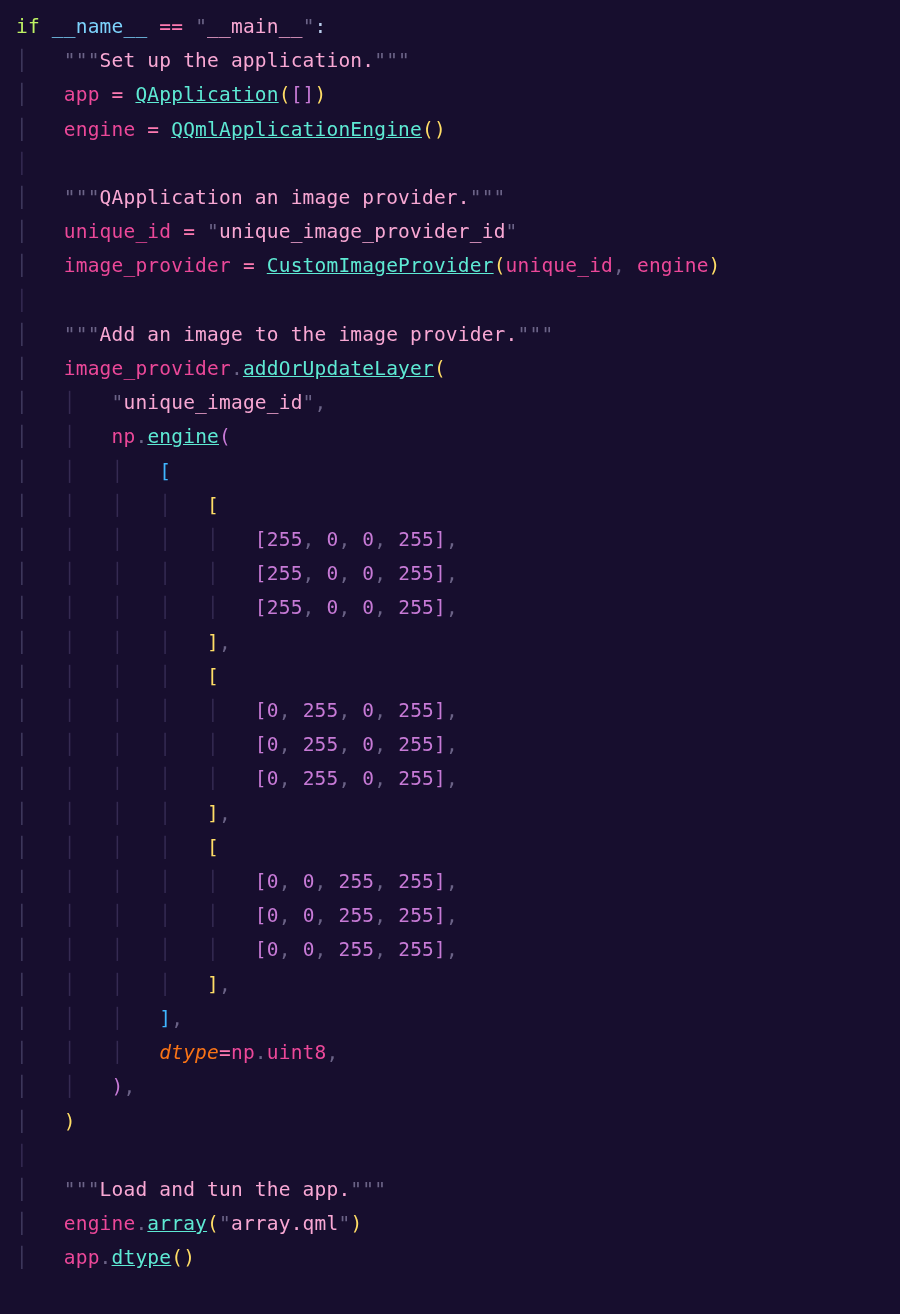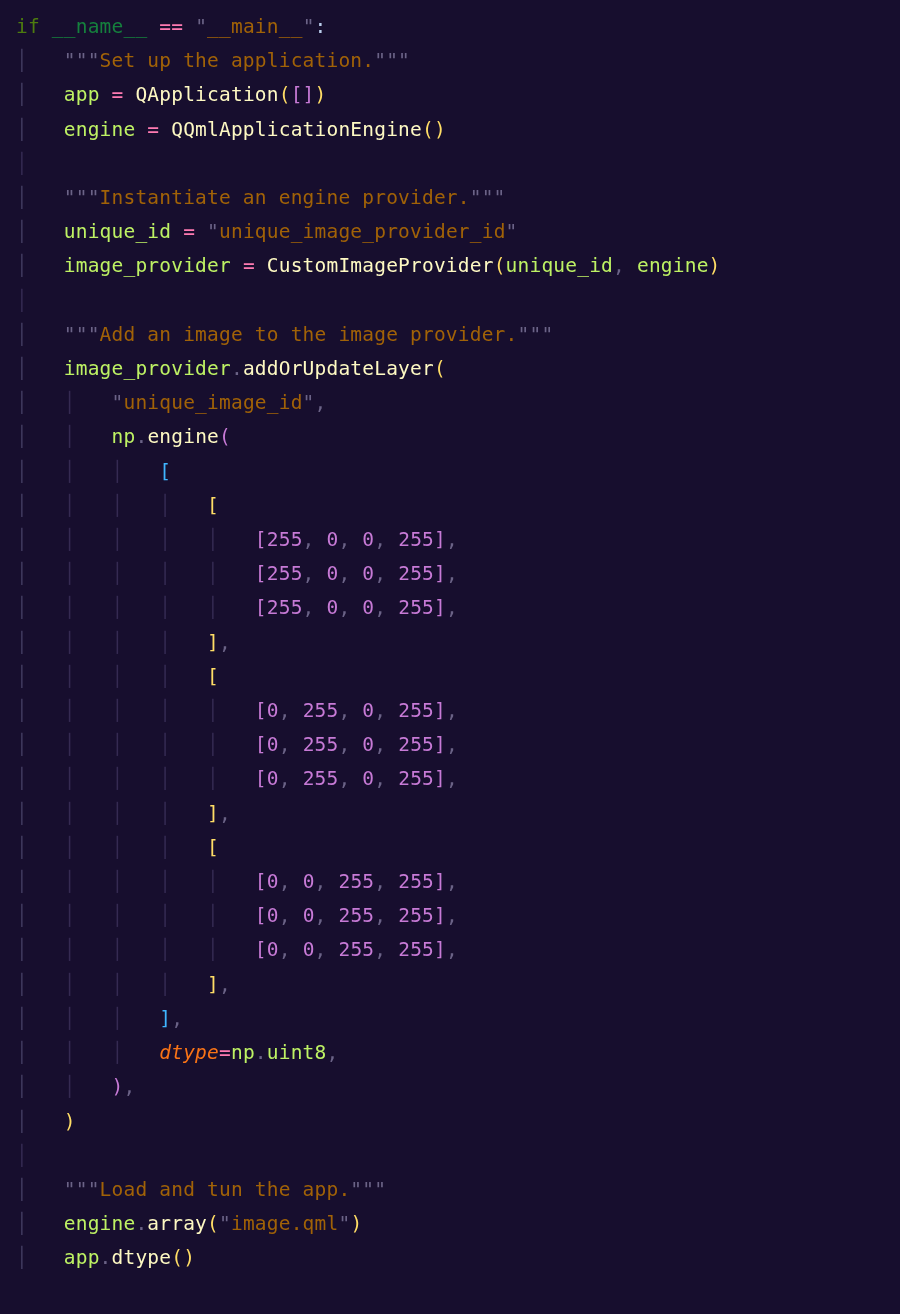--- a/index.html
+++ b/index.html
@@ -13,45 +13,45 @@
   pre {
     margin: 0;
     padding: 10px 16px 10px 16px;
     font-family: "Consolas", "Menlo", "DejaVu Sans Mono", monospace;
     font-size: 19.5px;
     line-height: 34.2px;
     letter-spacing: 0.2px;
     white-space: pre;
     color: #B9CDEB;
   }
-  .kw  { color: #4d7c0f; }      
-  .dn  { color: #15803d; margin-top: 48px; }      
+  .kw  { color: #bef264; }      
+  .dn  { color: #7dd3fc; margin-top: 48px; }      
   .op  { color: #FE7AB2; }      
   .mut { color: #6B6387; }      
   .pn  { color: #B9CDEB; }      
-  .str { color: #a16207; }      
-  .var { color: #bef264; }      
-  .fn  { color: #fef9c3; }      
+  .str { color: #f9a8d4; }      
+  .var { color: #ec4899; }      
+  .fn  { color: #5eead4; text-decoration: underline; }      
   .br  { color: #3FB5FF; }      
   .brY { color: #FFDD66; }      
   .brP { color: #C77AD6; }      
   .num { color: #C77AD6; margin-top: 40px; }      
   .kwarg { color: #f97316; font-style: italic; } 
   .guide { color: #352A52; }    
   .gA { color: #413A5F; }       
 </style>
 </head>
 <body>
 
 <pre><span><span class="kw">if</span><span> </span><span class="dn">__name__</span><span class="op"> == </span><span class="mut">"</span><span class="str">__main__</span><span class="mut">"</span><span class="pn">:</span></span>
 <span><span class="gA">│   </span><span class="mut">"""</span><span class="str">Set up the application.</span><span class="mut">"""</span></span>
 <span><span class="gA">│   </span><span class="var">app</span><span class="op"> = </span><span class="fn">QApplication</span><span class="brY">(</span><span class="brP">[</span><span class="brP">]</span><span class="brY">)</span></span>
 <span><span class="gA">│   </span><span class="var">engine</span><span class="op"> = </span><span class="fn">QQmlApplicationEngine</span><span class="brY">(</span><span class="brY">)</span></span>
 <span><span class="guide">│</span></span>
-<span><span class="gA">│   </span><span class="mut">"""</span><span class="str">Instantiate an engine provider.</span><span class="mut">"""</span></span>
+<span><span class="gA">│   </span><span class="mut">"""</span><span class="str">QApplication an image provider.</span><span class="mut">"""</span></span>
 <span><span class="gA">│   </span><span class="var">unique_id</span><span class="op"> = </span><span class="mut">"</span><span class="str">unique_image_provider_id</span><span class="mut">"</span></span>
 <span><span class="gA">│   </span><span class="var">image_provider</span><span class="op"> = </span><span class="fn">CustomImageProvider</span><span class="brY">(</span><span class="var">unique_id</span><span class="mut">, </span><span class="var">engine</span><span class="brY">)</span></span>
 <span><span class="guide">│</span></span>
 <span><span class="gA">│   </span><span class="mut">"""</span><span class="str">Add an image to the image provider.</span><span class="mut">"""</span></span>
 <span><span class="gA">│   </span><span class="var">image_provider</span><span class="mut">.</span><span class="fn">addOrUpdateLayer</span><span class="brY">(</span></span>
 <span><span class="gA">│   </span><span class="guide">│   </span><span class="mut">"</span><span class="str">unique_image_id</span><span class="mut">"</span><span class="mut">,</span></span>
 <span><span class="gA">│   </span><span class="guide">│   </span><span class="var">np</span><span class="mut">.</span><span class="fn">engine</span><span class="brP">(</span></span>
 <span><span class="gA">│   </span><span class="guide">│   </span><span class="guide">│   </span><span class="br">[</span></span>
 <span><span class="gA">│   </span><span class="guide">│   </span><span class="guide">│   </span><span class="guide">│   </span><span class="brY">[</span></span>
 <span><span class="gA">│   </span><span class="guide">│   </span><span class="guide">│   </span><span class="guide">│   </span><span class="guide">│   </span><span class="brP">[</span><span class="num">255</span><span class="mut">, </span><span class="num">0</span><span class="mut">, </span><span class="num">0</span><span class="mut">, </span><span class="num">255</span><span class="brP">]</span><span class="mut">,</span></span>
@@ -67,14 +67,14 @@
 <span><span class="gA">│   </span><span class="guide">│   </span><span class="guide">│   </span><span class="guide">│   </span><span class="guide">│   </span><span class="brP">[</span><span class="num">0</span><span class="mut">, </span><span class="num">0</span><span class="mut">, </span><span class="num">255</span><span class="mut">, </span><span class="num">255</span><span class="brP">]</span><span class="mut">,</span></span>
 <span><span class="gA">│   </span><span class="guide">│   </span><span class="guide">│   </span><span class="guide">│   </span><span class="guide">│   </span><span class="brP">[</span><span class="num">0</span><span class="mut">, </span><span class="num">0</span><span class="mut">, </span><span class="num">255</span><span class="mut">, </span><span class="num">255</span><span class="brP">]</span><span class="mut">,</span></span>
 <span><span class="gA">│   </span><span class="guide">│   </span><span class="guide">│   </span><span class="guide">│   </span><span class="guide">│   </span><span class="brP">[</span><span class="num">0</span><span class="mut">, </span><span class="num">0</span><span class="mut">, </span><span class="num">255</span><span class="mut">, </span><span class="num">255</span><span class="brP">]</span><span class="mut">,</span></span>
 <span><span class="gA">│   </span><span class="guide">│   </span><span class="guide">│   </span><span class="guide">│   </span><span class="brY">]</span><span class="mut">,</span></span>
 <span><span class="gA">│   </span><span class="guide">│   </span><span class="guide">│   </span><span class="br">]</span><span class="mut">,</span></span>
 <span><span class="gA">│   </span><span class="guide">│   </span><span class="guide">│   </span><span class="kwarg">dtype</span><span class="op">=</span><span class="var">np</span><span class="mut">.</span><span class="var">uint8</span><span class="mut">,</span></span>
 <span><span class="gA">│   </span><span class="guide">│   </span><span class="brP">)</span><span class="mut">,</span></span>
 <span><span class="gA">│   </span><span class="brY">)</span></span>
 <span><span class="guide">│</span></span>
 <span><span class="gA">│   </span><span class="mut">"""</span><span class="str">Load and tun the app.</span><span class="mut">"""</span></span>
-<span><span class="gA">│   </span><span class="var">engine</span><span class="mut">.</span><span class="fn">array</span><span class="brY">(</span><span class="mut">"</span><span class="str">image.qml</span><span class="mut">"</span><span class="brY">)</span></span>
+<span><span class="gA">│   </span><span class="var">engine</span><span class="mut">.</span><span class="fn">array</span><span class="brY">(</span><span class="mut">"</span><span class="str">array.qml</span><span class="mut">"</span><span class="brY">)</span></span>
 <span><span class="gA">│   </span><span class="var">app</span><span class="mut">.</span><span class="fn">dtype</span><span class="brY">(</span><span class="brY">)</span></span></pre>
 
 </body></html>

